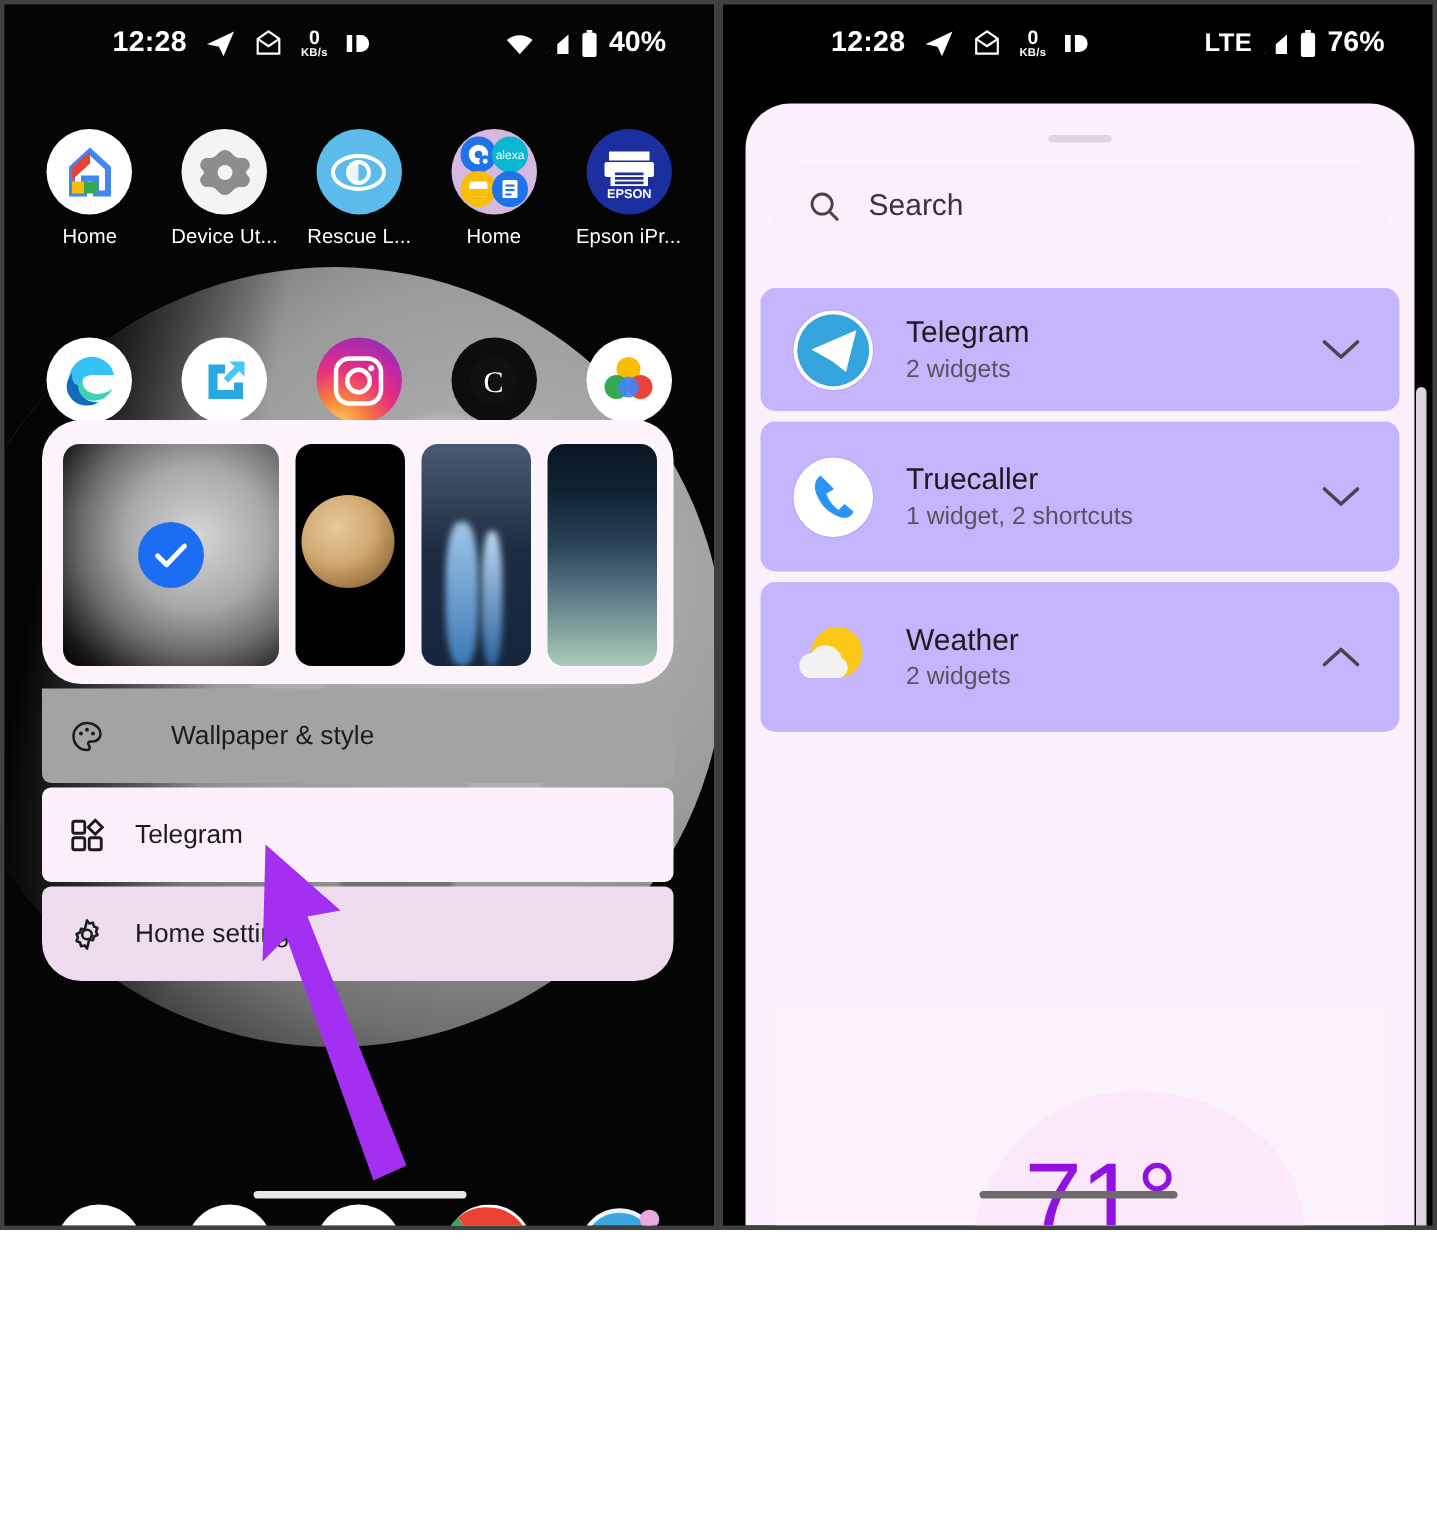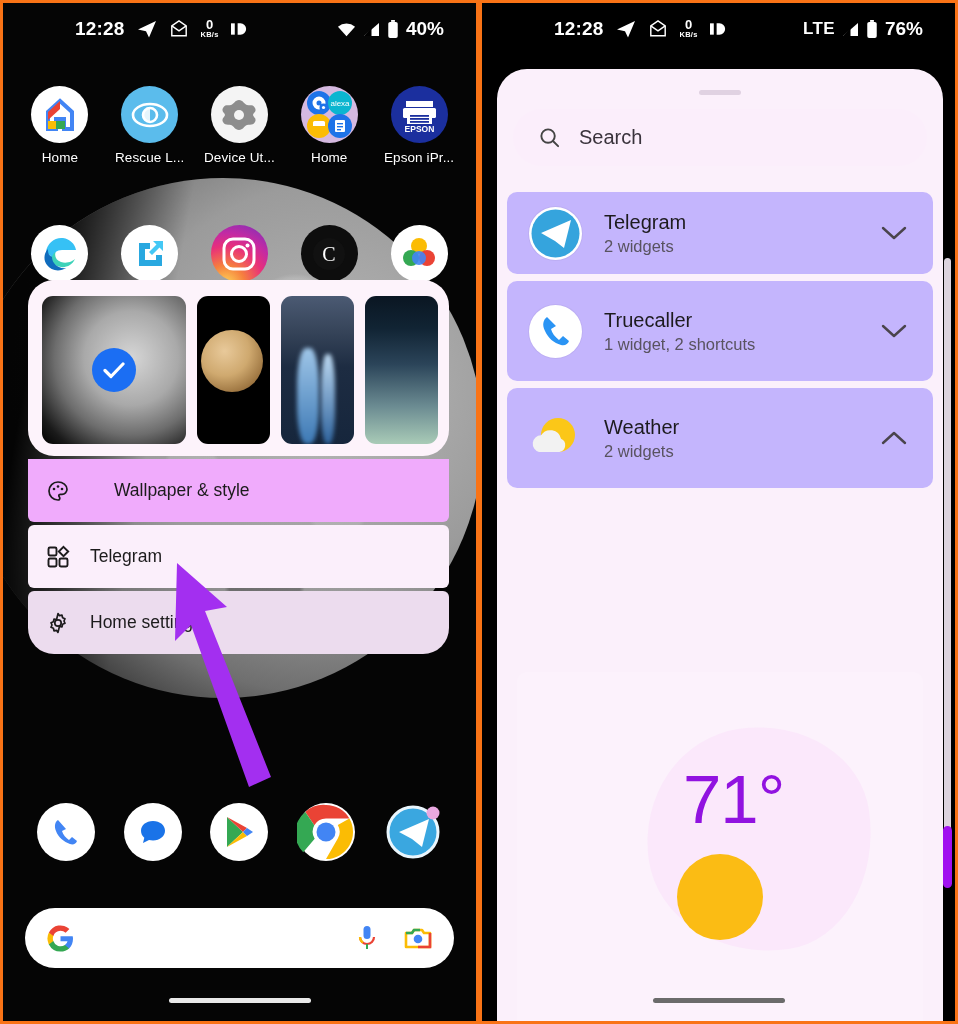--- a/index.html
+++ b/index.html
@@ -2,22 +2,22 @@
 <html><head>
 <meta charset="utf-8">
 <style>
   * { margin:0; padding:0; box-sizing:border-box; }
   html,body{ width:958px; height:1024px; background:#ffffff; overflow:hidden;
              font-family:"Liberation Sans", sans-serif; }
 
   .stage{ position:relative; width:958px; height:1024px; display:flex; gap:0; }
 
   
-  .phone{ position:relative; width:479px; height:1024px; overflow:hidden;
-          border:3px solid #f97316; background:#000; }
+  .phone{ position:relative; width:479px; height:820px; overflow:hidden;
+          border:3px solid #404040; background:#000; }
   .phone .screen{ position:absolute; inset:0; overflow:hidden; }
 
   
   .statusbar{ position:absolute; top:0; left:0; right:0; height:52px; z-index:40;
               display:flex; align-items:center; color:#fff; }
   .sb-left{ display:flex; align-items:center; gap:12px; margin-left:72px; }
   .sb-right{ display:flex; align-items:center; gap:7px; position:absolute; right:32px; }
   .sb-time{ font-size:19px; font-weight:700; letter-spacing:.2px; }
   .sb-pct{ font-size:19px; font-weight:700; }
   .sb-lte{ font-size:17px; font-weight:700; letter-spacing:.4px; }
@@ -57,21 +57,21 @@
             display:flex; gap:11px; justify-content:flex-start; }
   .thumb{ width:144px; height:148px; border-radius:11px; position:relative; overflow:hidden;
           flex:0 0 auto; background:#000; }
   .thumb.sm{ width:73px; }
   .tick{ position:absolute; left:50%; top:50%; transform:translate(-50%,-50%);
          width:44px; height:44px; border-radius:50%; background:#1b6ef3;
          display:flex; align-items:center; justify-content:center; }
   .pp-item{ height:63px; display:flex; align-items:center; gap:20px; padding:0 18px;
             color:#1c1b1c; font-size:17.5px; margin-top:3px; }
   .pp-item:nth-of-type(1){ background:#fdf3fb; border-radius:0 0 6px 6px; }
-  .pp-wallitem{ background:#f0abfc; border-radius:0 0 6px 6px;gap:44px; }
+  .pp-wallitem{ background:#a3a3a3; border-radius:0 0 6px 6px;gap:44px; }
   .pp-widgets{ background:#fbeffb; border-radius:6px; }
   .pp-home{ background:#ecdcee; border-radius:6px 6px 26px 26px; }
 
   
   .dock{ position:absolute; left:0; right:0; top:800px; display:flex;
          justify-content:space-around; padding:0 20px; z-index:10; }
   .dockic{ width:58px; height:58px; border-radius:50%; position:relative;
            display:flex; align-items:center; justify-content:center; overflow:visible; }
   .gsearch{ position:absolute; left:22px; right:22px; top:905px; height:60px;
             background:#fff; border-radius:30px; display:flex; align-items:center;
@@ -191,37 +191,37 @@
               <path d="M20 6 8 17v17h8V24h8v10h8V17z" fill="none" stroke="#4285f4" stroke-width="4"></path>
               <path d="M20 6 8 17v8l12-11z" fill="#ea4335"></path>
               <rect x="8" y="26" width="8" height="8" fill="#fbbc05"></rect>
               <rect x="16" y="26" width="9" height="8" fill="#34a853"></rect>
               <path d="M20 6 8 17v17h8V24h8v10h8V17z" fill="none" stroke="#fff" stroke-width="1.2" opacity="0"></path>
             </svg>
           </div>
           <div class="lb">Home</div>
         </div>
         <div class="app">
+          <div class="ic" style="background:#f4f4f4">
+            <svg width="40" height="40" viewBox="0 0 40 40">
+                <path d="M20 5c4 0 5 4 8 5s6-1 8 3-2 5-2 7 4 3 2 7-5 2-8 3-4 5-8 5-5-4-8-5-6 1-8-3 2-5 2-7-4-3-2-7 5-2 8-3 4-5 8-5z" fill="#8d8d8d"></path>
+                <circle cx="20" cy="20" r="5" fill="#f4f4f4"></circle>
+              </svg>
+          </div>
+          <div class="lb">Device Ut...</div>
+        </div>
+        <div class="app">
           <div class="ic" style="background:#5bbcec">
             <svg width="40" height="30" viewBox="0 0 40 30">
                 <ellipse cx="20" cy="15" rx="17" ry="11" fill="none" stroke="#fff" stroke-width="2.6"></ellipse>
                 <circle cx="20" cy="15" r="7" fill="none" stroke="#fff" stroke-width="2.6"></circle>
                 <path d="M20 8a7 7 0 0 0 0 14" fill="#fff" opacity=".85"></path>
               </svg>
           </div>
           <div class="lb">Rescue L...</div>
-        </div>
-        <div class="app">
-          <div class="ic" style="background:#f4f4f4">
-            <svg width="40" height="40" viewBox="0 0 40 40">
-                <path d="M20 5c4 0 5 4 8 5s6-1 8 3-2 5-2 7 4 3 2 7-5 2-8 3-4 5-8 5-5-4-8-5-6 1-8-3 2-5 2-7-4-3-2-7 5-2 8-3 4-5 8-5z" fill="#8d8d8d"></path>
-                <circle cx="20" cy="20" r="5" fill="#f4f4f4"></circle>
-              </svg>
-          </div>
-          <div class="lb">Device Ut...</div>
         </div>
         <div class="app">
           <div class="ic" style="background:#d5b9e0">
             <svg width="57" height="57" viewBox="0 0 57 57">
               <circle cx="18" cy="17" r="12" fill="#1e73e8"></circle>
               <path d="M18 10.5a6.5 6.5 0 1 0 0 13 6.5 6.5 0 0 0 0-13zm0 4a2.5 2.5 0 1 1 0 5 2.5 2.5 0 0 1 0-5z" fill="#fff"></path>
               <circle cx="22.5" cy="21.5" r="4" fill="#1e73e8"></circle>
                 <circle cx="22.5" cy="21.5" r="1.6" fill="#fff"></circle>
               <circle cx="39" cy="17" r="12" fill="#0bb6d0"></circle>
               <text x="39" y="20" font-size="8" fill="#fff" text-anchor="middle" font-family="Liberation Sans, sans-serif">alexa</text>

